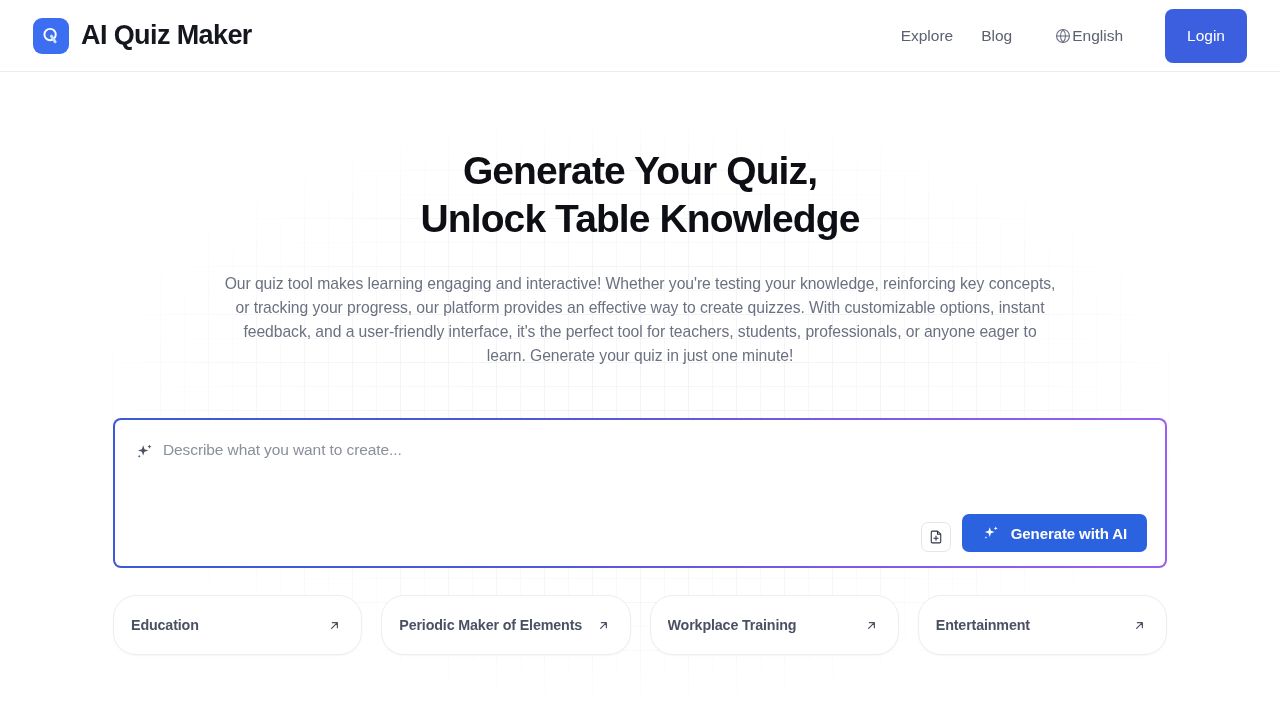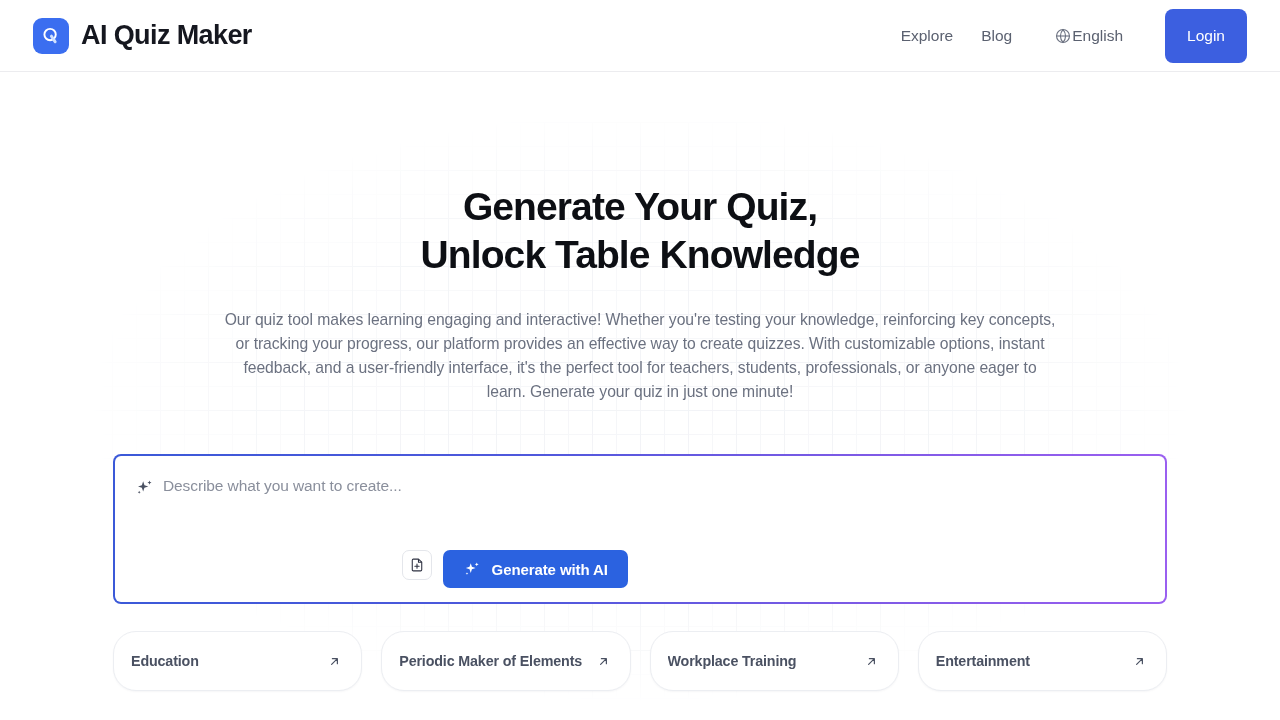--- a/index.html
+++ b/index.html
@@ -135,21 +135,20 @@
     padding-top: 79px;
     text-align: center;
   }
 
   .headline {
     font-size: 39px;
     line-height: 40px;
     font-weight: 700;
     letter-spacing: -0.9px;
     color: #0d0f14;
-    margin-top: 36px;
   }
   .headline .l2 { display: block; margin-top: 8px; }
 
   .subhead {
     margin: 33px auto 0;
     width: 832px;
     font-size: 15.7px;
     line-height: 24px;
     color: #6b7180;
     letter-spacing: -0.05px;
@@ -164,39 +163,40 @@
     background: linear-gradient(90deg, #3b59d8 0%, #4f58dc 40%, #7f5ae6 72%, #9a5ff0 100%);
   }
 
   .prompt {
     position: relative;
     background: #ffffff;
     border-radius: 6px;
     height: 146px;
     padding: 20px 18px 14px 20px;
     display: flex;
+    flex-direction: column;
   }
 
   .prompt-row {
     display: flex;
     align-items: flex-start;
     gap: 9px;
   }
 
   .prompt-placeholder {
     font-size: 15.5px;
     color: #8a8f9c;
     line-height: 20px;
     letter-spacing: -0.1px;
   }
 
   .prompt-actions {
     margin-top: auto;
     display: flex;
-    align-items: flex-start;
+    align-items: flex-end;
     justify-content: flex-end;
     gap: 11px;
   }
 
   .icon-btn {
     width: 30px;
     height: 30px;
     border: 1px solid #e4e6eb;
     border-radius: 7px;
     background: #ffffff;

